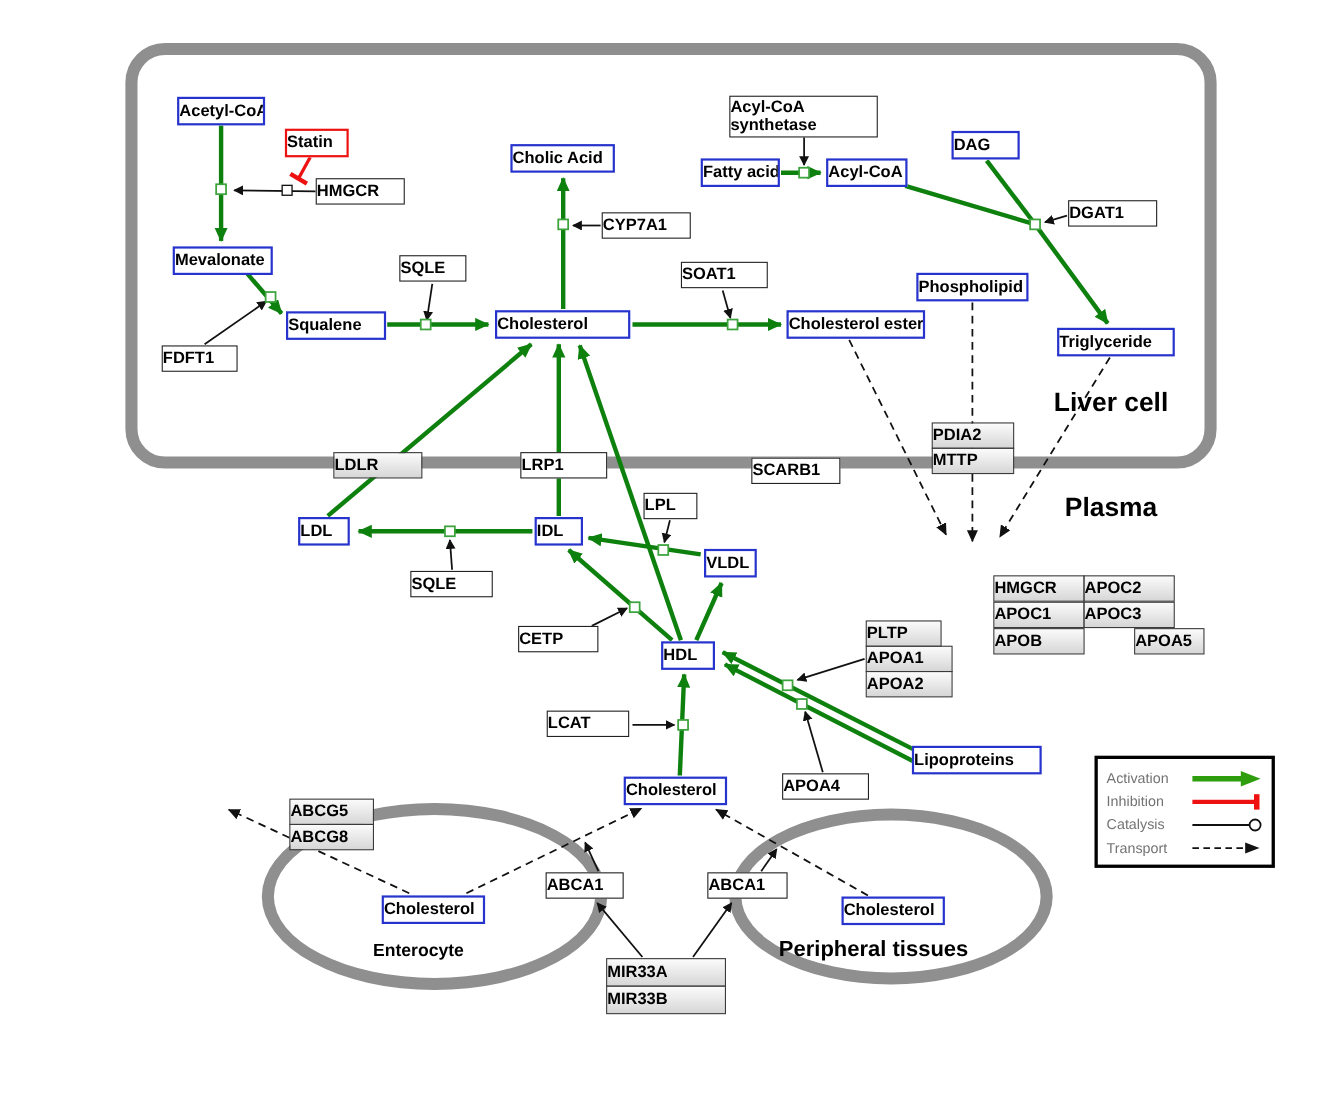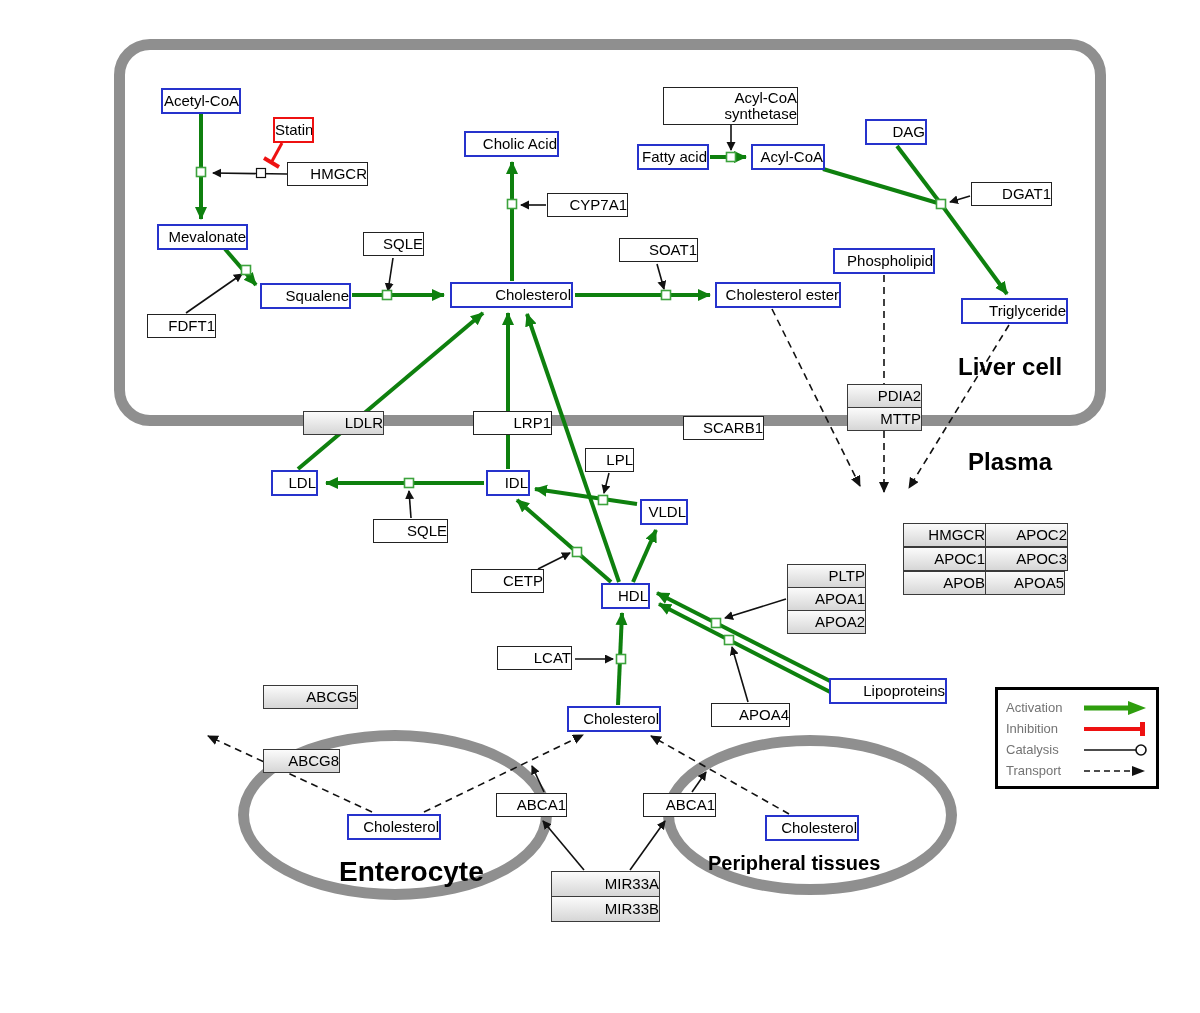--- a/index.html
+++ b/index.html
@@ -8,22 +8,22 @@
   .compartment{position:absolute;box-sizing:border-box;border:11px solid #8f8f8f;background:transparent;}
   .liver{border-radius:36px;}
   .ellipse{border-radius:50%;}
   .edges{position:absolute;left:0;top:0;pointer-events:none;}
   .edges path.g{stroke:#0e800e;stroke-width:4;fill:none;}
   .edges path.k{stroke:#111;stroke-width:1.6;fill:none;}
   .edges path.t{stroke:#111;stroke-width:1.6;fill:none;stroke-dasharray:7 5;}
   .edges path.r{stroke:#ee1111;fill:none;}
   .edges rect.sq{fill:#fff;stroke:#3da33d;stroke-width:1.6;}
   .edges rect.sqb{fill:#fff;stroke:#111;stroke-width:1.2;}
-  .node{position:absolute;box-sizing:border-box;background:#fff;text-align:right;
-        font-size:15px;color:#000;white-space:nowrap;overflow:hidden;}
+  .node{position:absolute;box-sizing:border-box;background:#fff;text-align:left;
+        font-size:15px;color:#000;white-space:nowrap;overflow:hidden;font-weight:bold;}
   .met{border:2px solid #2633cc;height:26px;line-height:22px;}
   .drug{border:2px solid #ee1111;height:26px;line-height:22px;}
   .enz{border:1px solid #222;height:24px;line-height:22px;}
   .grp{border:1px solid #3a3a3a;height:24px;line-height:22px;
        background:linear-gradient(180deg,#fbfbfb 0%,#d6d6d6 100%);}
   .acs{height:38px;line-height:16px;white-space:normal;padding-top:2px;}
   .clabel{position:absolute;font-weight:bold;color:#000000;}
   .legend{position:absolute;box-sizing:border-box;border:3px solid #000;background:#fff;
           padding:7px 8px 6px 8px;}
   .lrow{display:flex;align-items:center;justify-content:space-between;height:21px;}
@@ -109,21 +109,21 @@
   <rect class="sq" x="404.5" y="478.5" width="9" height="9"></rect>
   <rect class="sq" x="572.5" y="547.5" width="9" height="9"></rect>
   <rect class="sq" x="711.5" y="618.5" width="9" height="9"></rect>
   <rect class="sq" x="724.5" y="635.5" width="9" height="9"></rect>
   <rect class="sq" x="616.5" y="654.5" width="9" height="9"></rect>
   <rect class="sqb" x="256.5" y="168.5" width="9" height="9"></rect>
 </svg>
 
 <div class="clabel" style="left:958px;top:353px;font-size:24px">Liver cell</div>
 <div class="clabel" style="left:968px;top:448px;font-size:24px">Plasma</div>
-<div class="clabel" style="left:339px;top:856px;font-size:28px">Enterocyte</div>
+<div class="clabel" style="left:339px;top:856px;font-size:16px">Enterocyte</div>
 <div class="clabel" style="left:708px;top:852px;font-size:20px">Peripheral tissues</div>
 
 <div class="node met" style="left:161px;top:88px;width:80px">Acetyl-CoA</div>
 <div class="node met" style="left:157px;top:224px;width:91px">Mevalonate</div>
 <div class="node met" style="left:260px;top:283px;width:91px">Squalene</div>
 <div class="node met" style="left:464px;top:131px;width:95px">Cholic Acid</div>
 <div class="node met" style="left:450px;top:282px;width:123px">Cholesterol</div>
 <div class="node met" style="left:715px;top:282px;width:126px">Cholesterol ester</div>
 <div class="node met" style="left:637px;top:144px;width:72px">Fatty acid</div>
 <div class="node met" style="left:751px;top:144px;width:74px">Acyl-CoA</div>
@@ -132,58 +132,58 @@
 <div class="node met" style="left:961px;top:298px;width:107px">Triglyceride</div>
 <div class="node met" style="left:271px;top:470px;width:47px">LDL</div>
 <div class="node met" style="left:486px;top:470px;width:44px">IDL</div>
 <div class="node met" style="left:640px;top:499px;width:48px">VLDL</div>
 <div class="node met" style="left:601px;top:583px;width:49px">HDL</div>
 <div class="node met" style="left:567px;top:706px;width:94px">Cholesterol</div>
 <div class="node met" style="left:829px;top:678px;width:118px">Lipoproteins</div>
 <div class="node met" style="left:347px;top:814px;width:94px">Cholesterol</div>
 <div class="node met" style="left:765px;top:815px;width:94px">Cholesterol</div>
 
-<div class="node drug" style="left:273px;top:117px;width:41px">Statin</div>
+<div class="node drug" style="left:259px;top:117px;width:58px">Statin</div>
 
 <div class="node enz" style="left:287px;top:162px;width:81px">HMGCR</div>
 <div class="node enz" style="left:363px;top:232px;width:61px">SQLE</div>
 <div class="node enz" style="left:147px;top:314px;width:69px">FDFT1</div>
 <div class="node enz" style="left:547px;top:193px;width:81px">CYP7A1</div>
 <div class="node enz" style="left:619px;top:238px;width:79px">SOAT1</div>
 <div class="node enz acs" style="left:663px;top:87px;width:135px">
   <div>Acyl-CoA</div>
   <div>synthetase</div>
 </div>
 <div class="node enz" style="left:971px;top:182px;width:81px">DGAT1</div>
 <div class="node grp" style="left:303px;top:411px;width:81px">LDLR</div>
 <div class="node enz" style="left:473px;top:411px;width:79px">LRP1</div>
 <div class="node enz" style="left:683px;top:416px;width:81px">SCARB1</div>
 <div class="node grp" style="left:847px;top:384px;width:75px">PDIA2</div>
 <div class="node grp" style="left:847px;top:407px;width:75px">MTTP</div>
 <div class="node enz" style="left:585px;top:448px;width:49px">LPL</div>
 <div class="node enz" style="left:373px;top:519px;width:75px">SQLE</div>
 <div class="node enz" style="left:471px;top:569px;width:73px">CETP</div>
 <div class="node enz" style="left:497px;top:646px;width:75px">LCAT</div>
-<div class="node grp" style="left:787px;top:564px;width:79px">PLTP</div>
+<div class="node grp" style="left:787px;top:564px;width:69px">PLTP</div>
 <div class="node grp" style="left:787px;top:587px;width:79px">APOA1</div>
 <div class="node grp" style="left:787px;top:610px;width:79px">APOA2</div>
 <div class="node enz" style="left:711px;top:703px;width:79px">APOA4</div>
-<div class="node grp" style="left:263px;top:685px;width:95px">ABCG5</div>
+<div class="node grp" style="left:263px;top:726px;width:77px">ABCG5</div>
 <div class="node grp" style="left:263px;top:749px;width:77px">ABCG8</div>
 <div class="node enz" style="left:496px;top:793px;width:71px">ABCA1</div>
 <div class="node enz" style="left:643px;top:793px;width:73px">ABCA1</div>
 <div class="node grp" style="left:551px;top:871px;width:109px;height:26px;line-height:24px">MIR33A</div>
 <div class="node grp" style="left:551px;top:896px;width:109px;height:26px;line-height:24px">MIR33B</div>
 
 <div class="node grp" style="left:903px;top:523px;width:83px">HMGCR</div>
 <div class="node grp" style="left:985px;top:523px;width:83px">APOC2</div>
 <div class="node grp" style="left:903px;top:547px;width:83px">APOC1</div>
 <div class="node grp" style="left:985px;top:547px;width:83px">APOC3</div>
 <div class="node grp" style="left:903px;top:571px;width:83px">APOB</div>
-<div class="node grp" style="left:985px;top:571px;width:80px">APOA5</div>
+<div class="node grp" style="left:1031px;top:571px;width:64px">APOA5</div>
 
 <div class="legend" style="left:995px;top:687px;width:164px;height:102px">
   <div class="lrow">
     <span class="ltext">Activation</span>
     <svg class="lsym" width="66" height="16">
       <line x1="2" y1="8" x2="48" y2="8" stroke="#2f9e0e" stroke-width="5"></line>
       <path d="M46,1 L64,8 L46,15 Z" fill="#2f9e0e"></path>
     </svg>
   </div>
   <div class="lrow">

